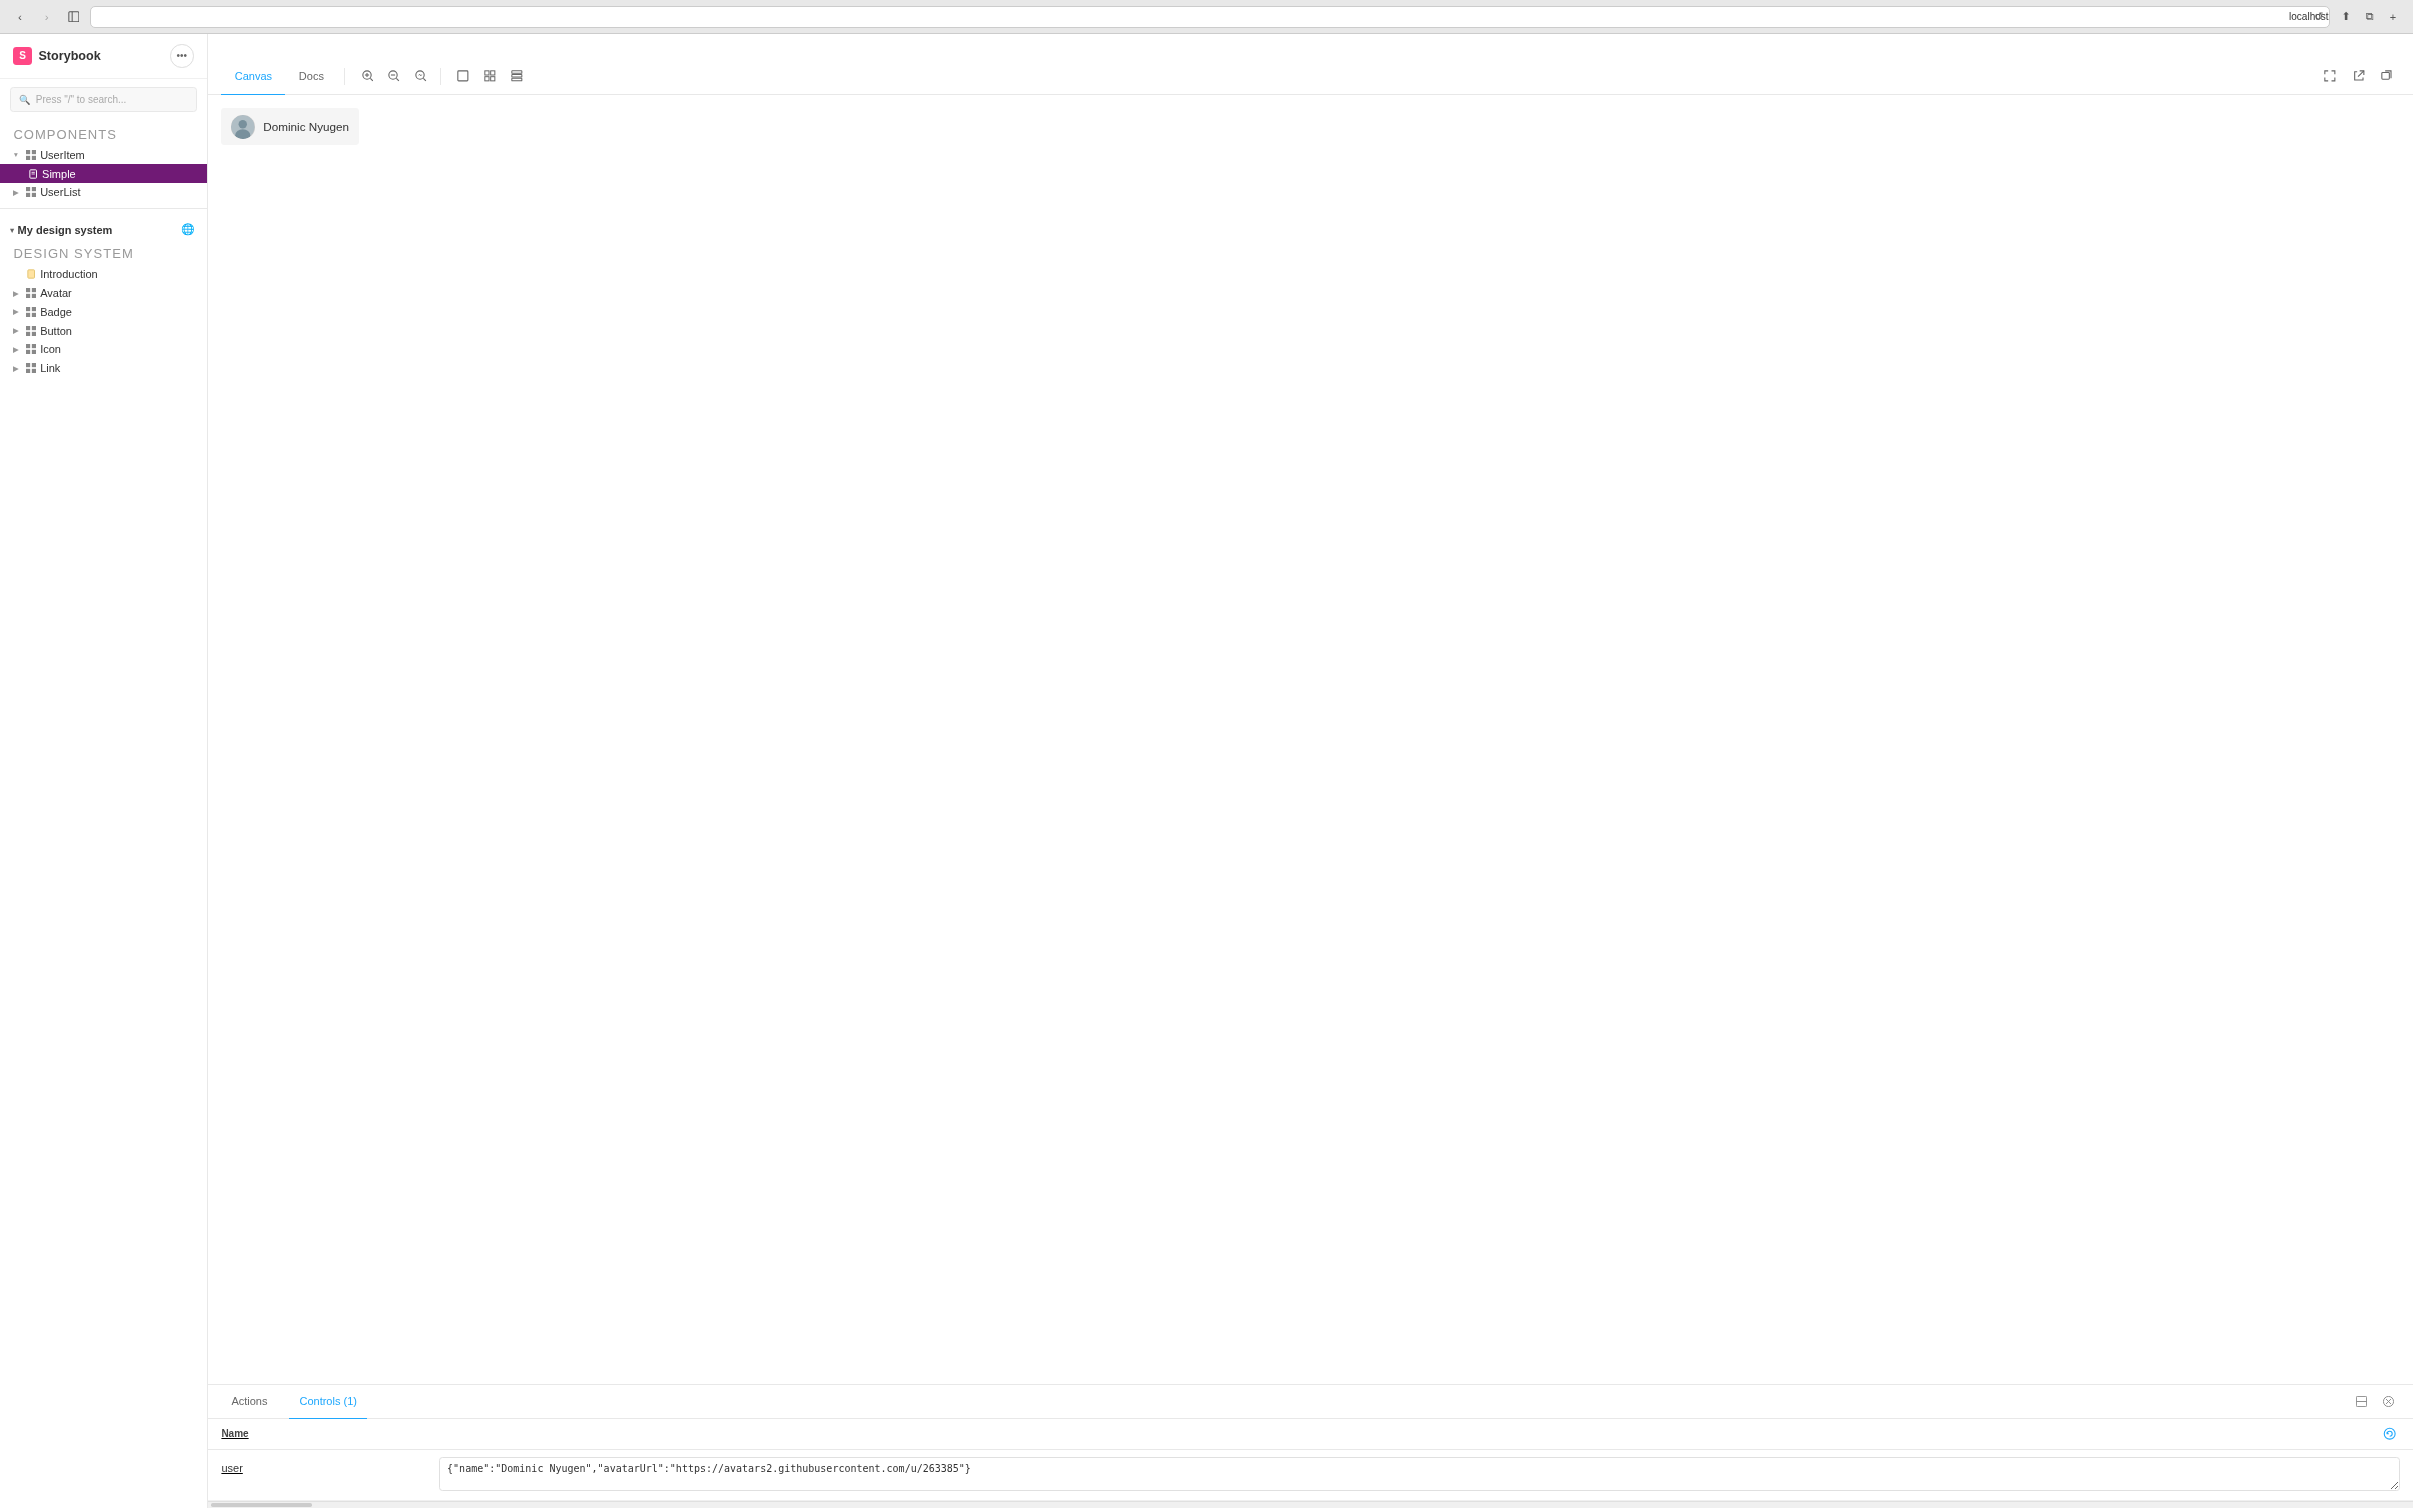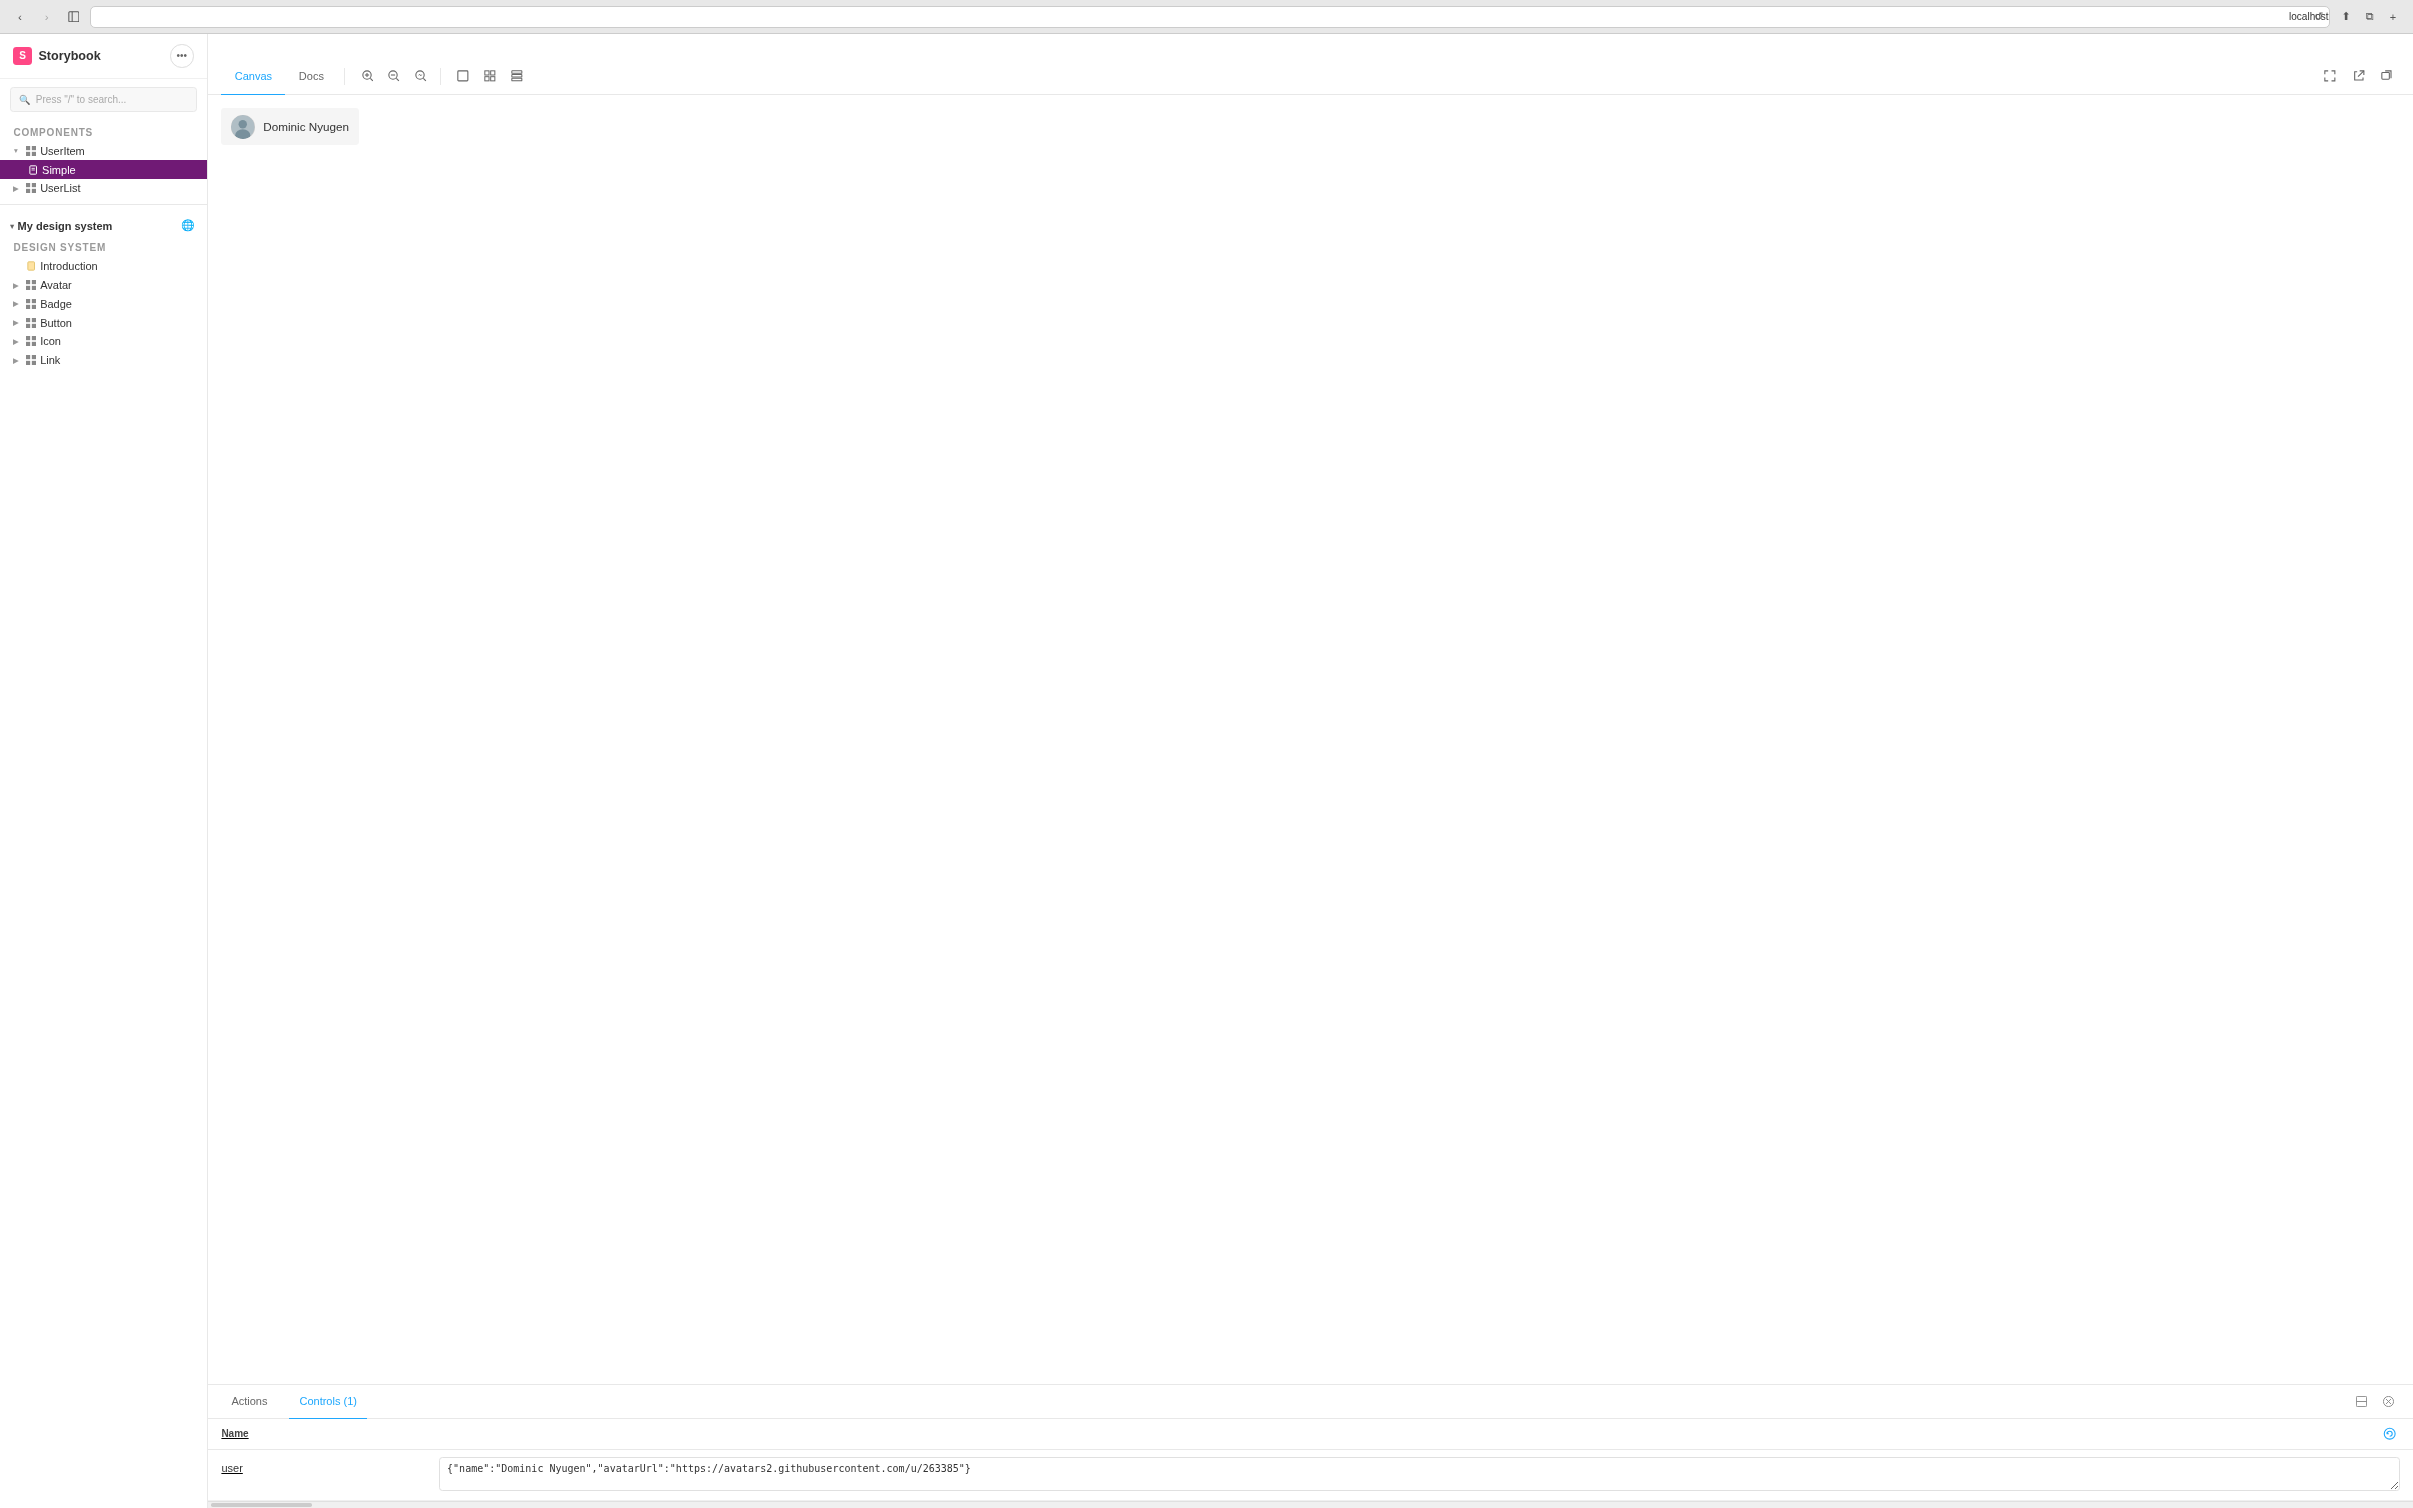--- a/index.html
+++ b/index.html
@@ -113,22 +113,22 @@
       display: flex;
       align-items: center;
       padding: 0 8.4px;
       gap: 5px;
       cursor: text;
     }
     .search-icon { color: #aaa; font-size: 9.2px; }
     .search-placeholder { font-size: 10px; color: #aaa; }
 
     .sidebar-section-label {
-      font-size: 10px;
-      font-weight: 700;
+      font-size: 13px;
+      font-weight: 400;
       letter-spacing: 0.08em;
       color: #999;
       padding: 6.7px 13.4px 3.4px;
       text-transform: uppercase;
     }
 
     .tree-item {
       display: flex;
       align-items: center;
       padding: 3.4px 10px;

